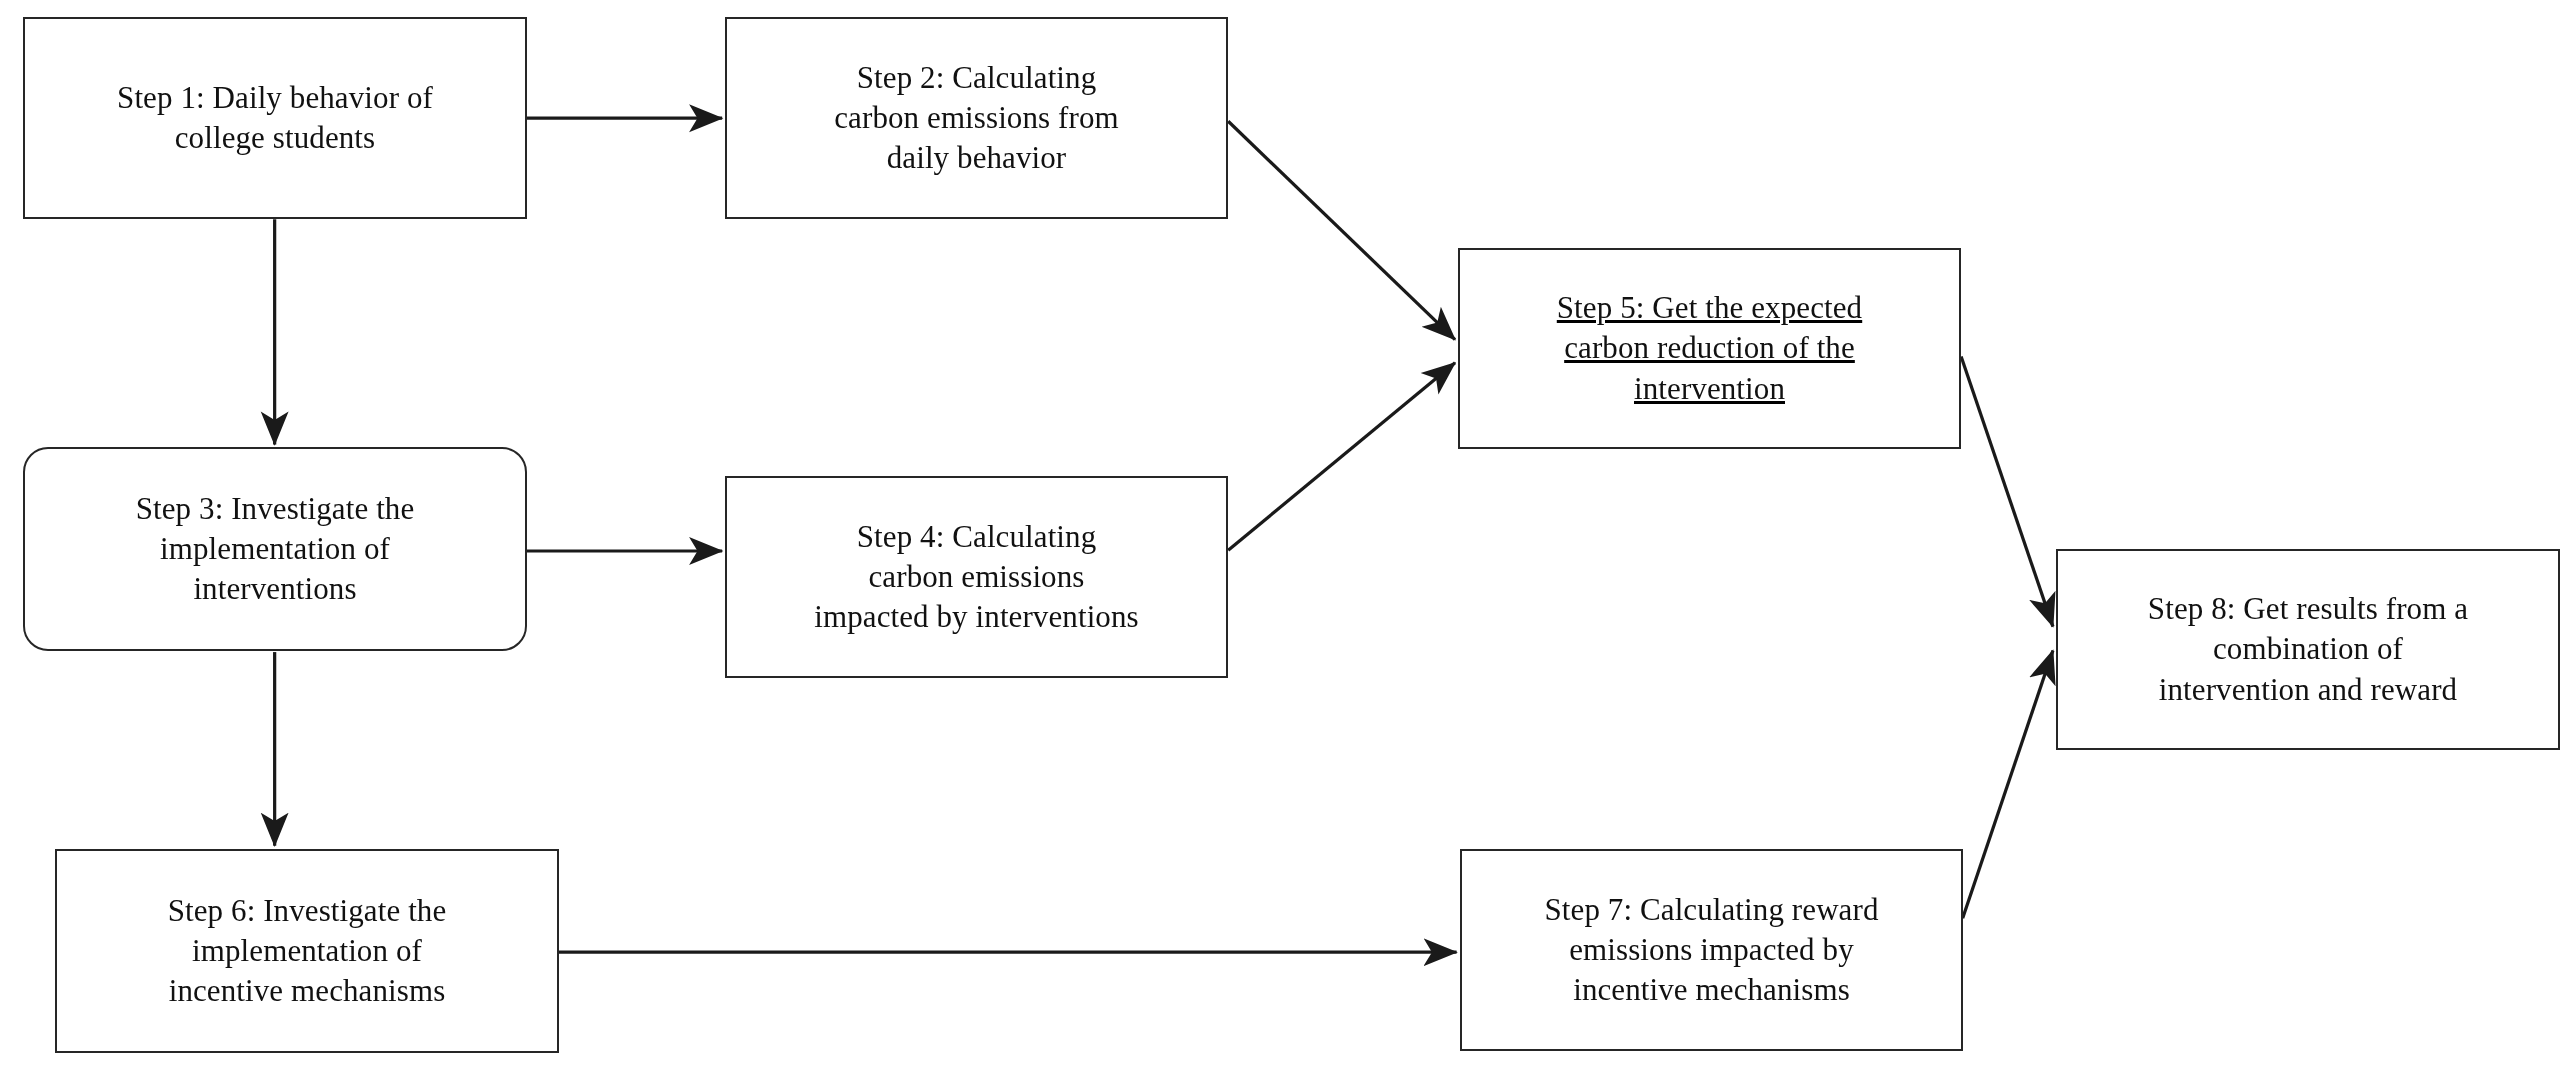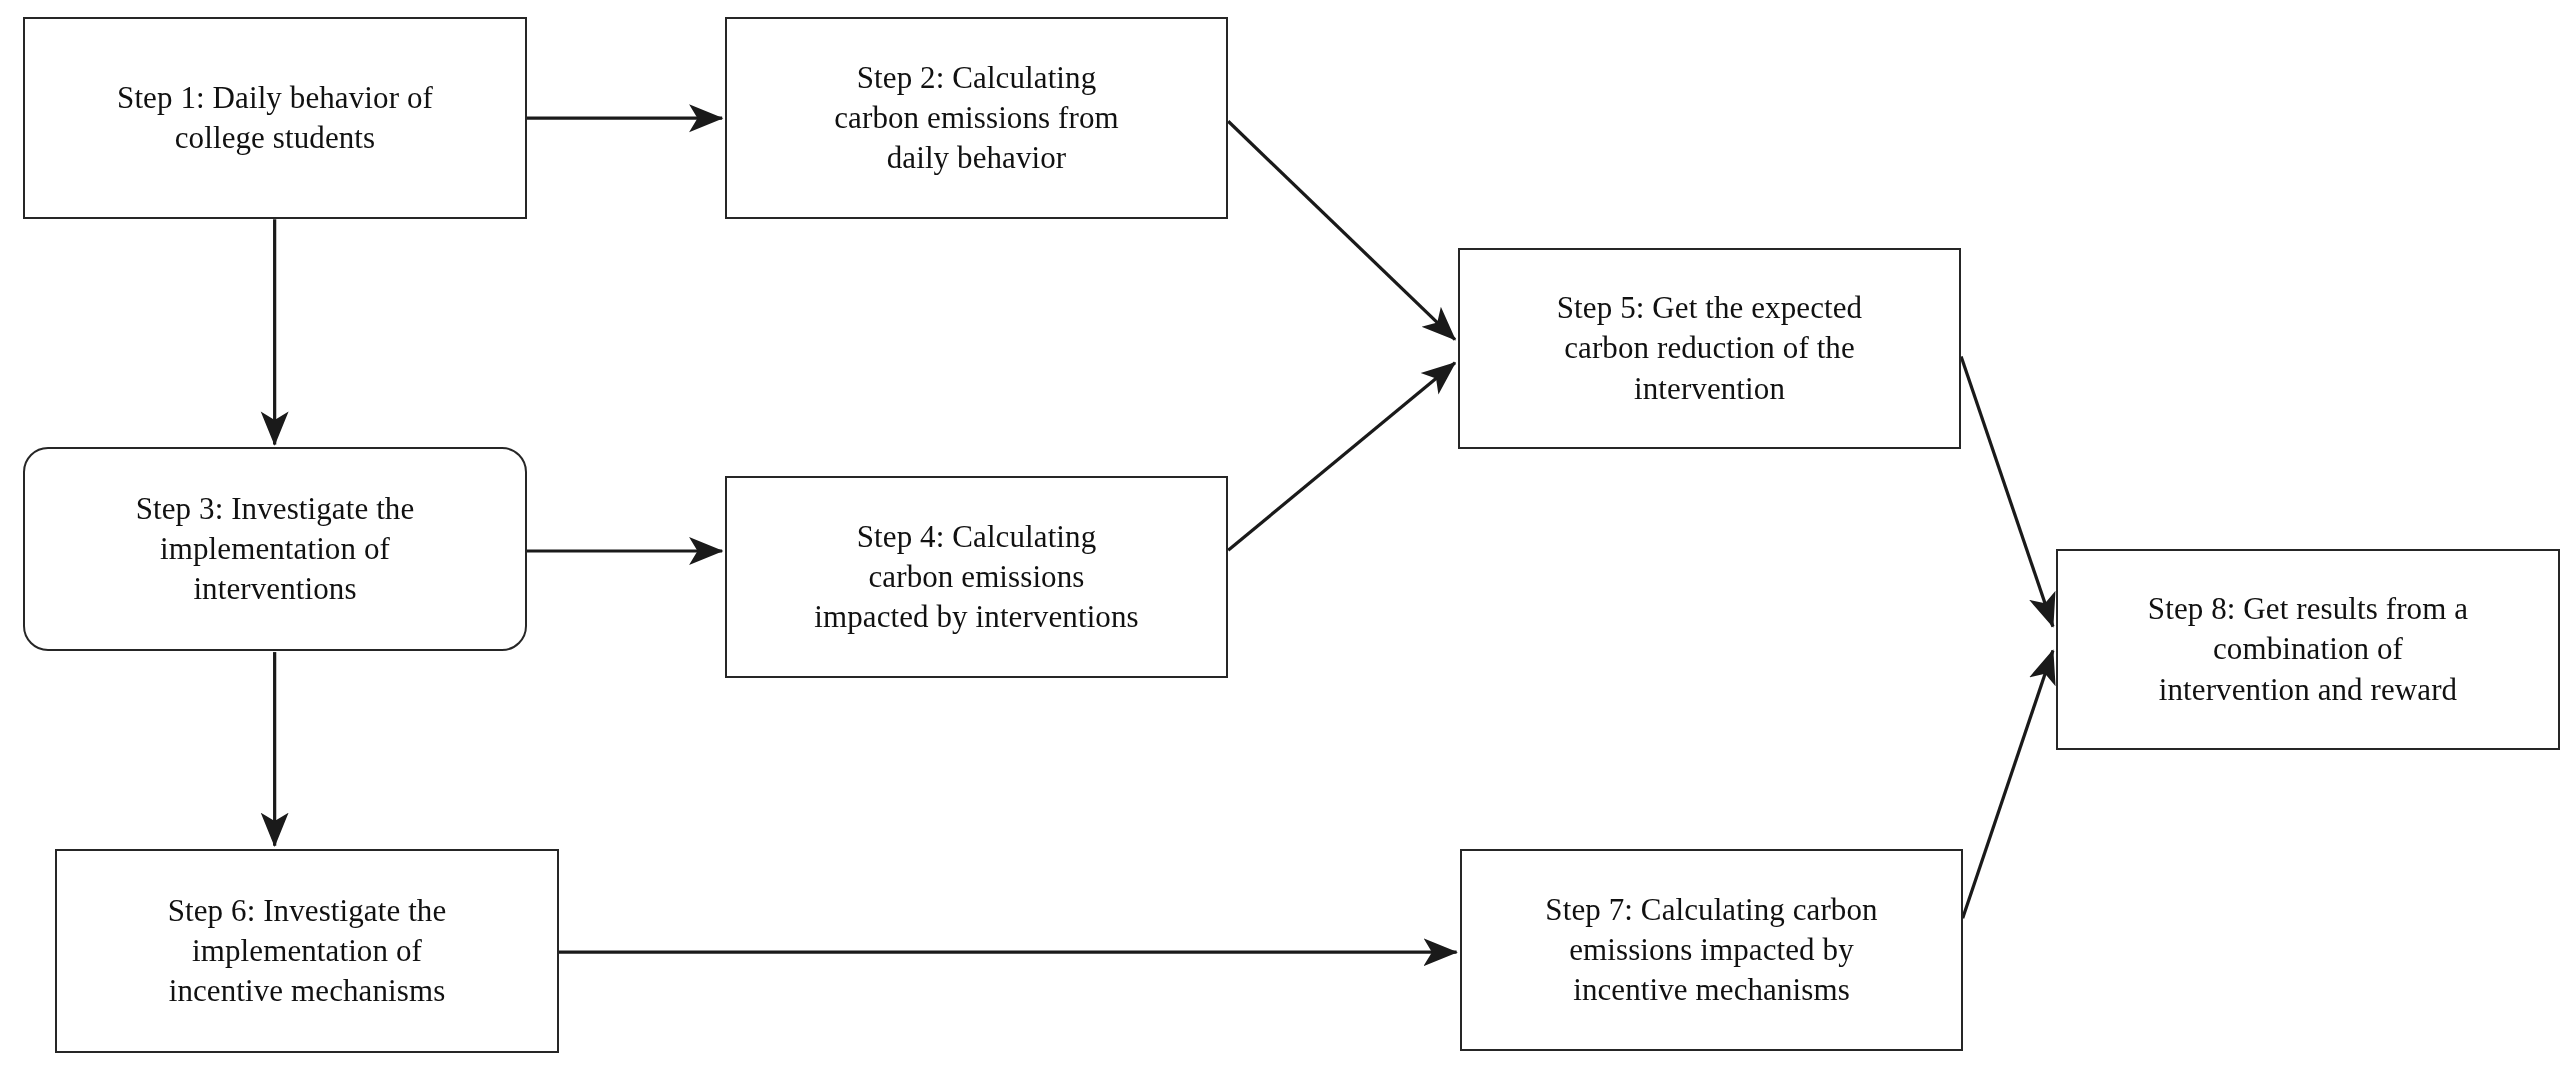--- a/index.html
+++ b/index.html
@@ -90,34 +90,34 @@
 implementation of
 interventions</span>
   </div>
 
   <div class="node" style="left:725px; top:476px; width:503px; height:202px;">
     <span class="node-label">Step 4: Calculating
 carbon emissions
 impacted by interventions</span>
   </div>
 
-  <div class="node" style="left:1458px; top:248px; width:503px; height:201px;">
+  <div class="node" style="left:1458px; top:248px; width:503px; height:201px;text-decoration:underline;">
     <span class="node-label">Step 5: Get the expected
 carbon reduction of the
 intervention</span>
   </div>
 
   <div class="node" style="left:23px; top:849px; width:504px; height:204px;margin-left:32px;">
     <span class="node-label">Step 6: Investigate the
 implementation of
 incentive mechanisms</span>
   </div>
 
   <div class="node" style="left:1460px; top:849px; width:503px; height:202px;">
-    <span class="node-label">Step 7: Calculating carbon
+    <span class="node-label">Step 7: Calculating reward
 emissions impacted by
 incentive mechanisms</span>
   </div>
 
   <div class="node" style="left:2056px; top:549px; width:504px; height:201px;align-items:center;">
     <span class="node-label">Step 8: Get results from a
 combination of
 intervention and reward</span>
   </div>
 

